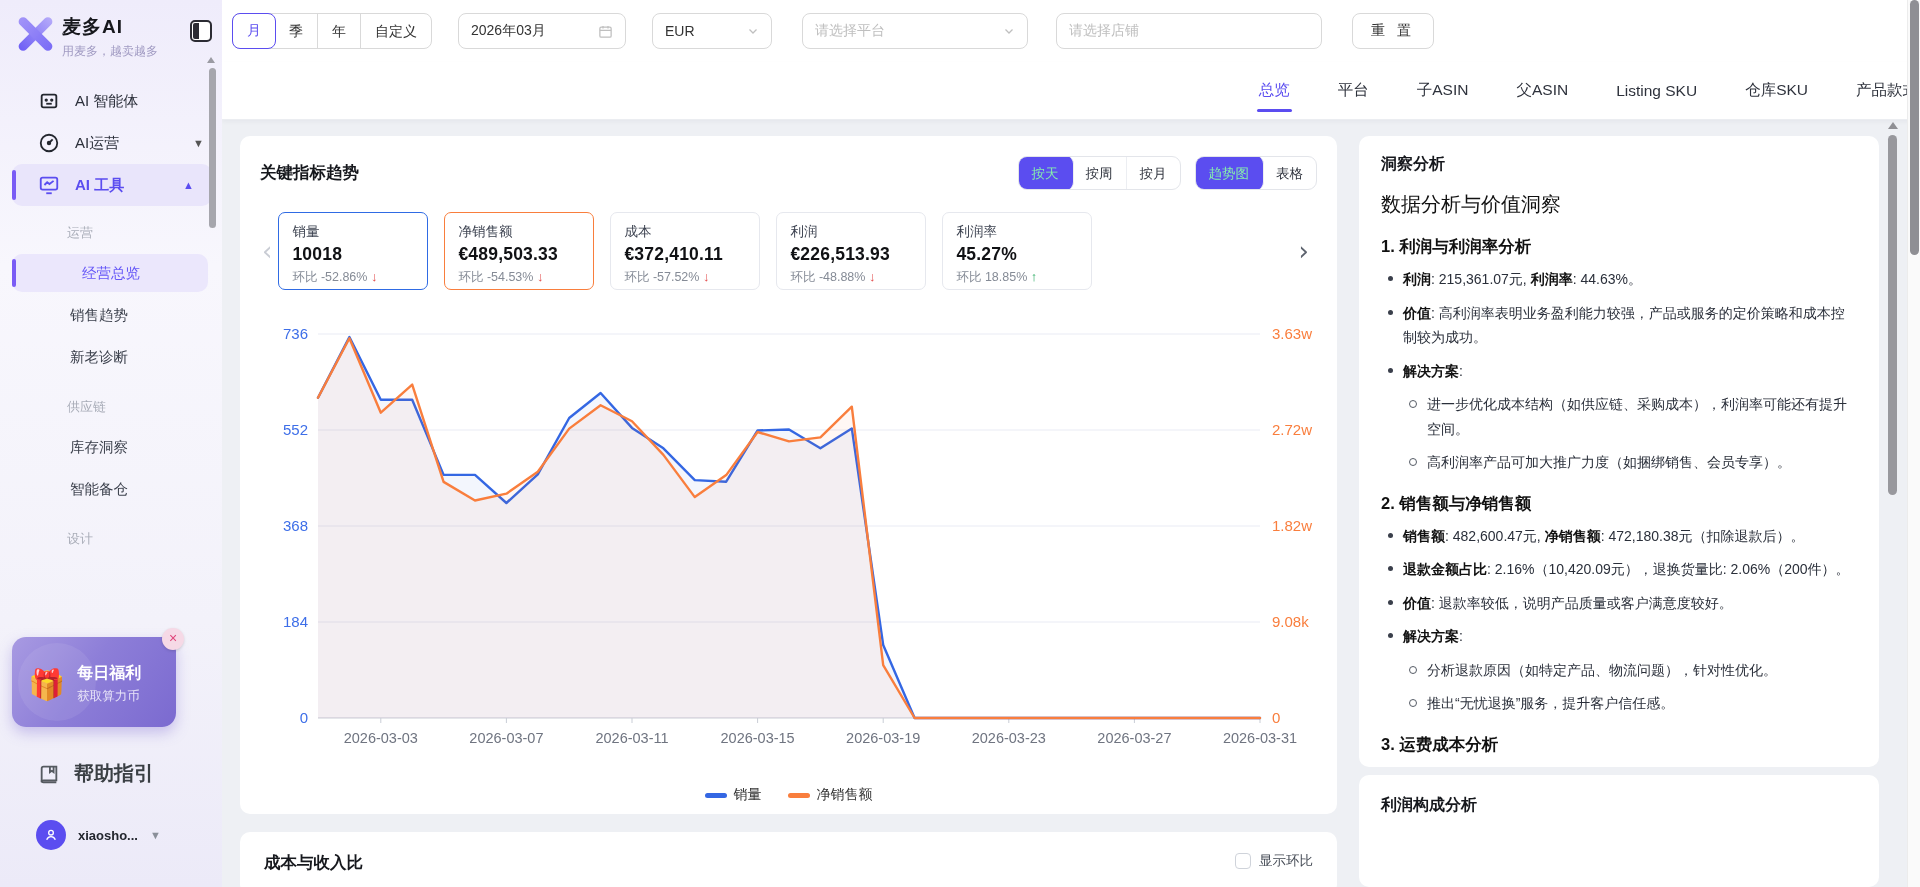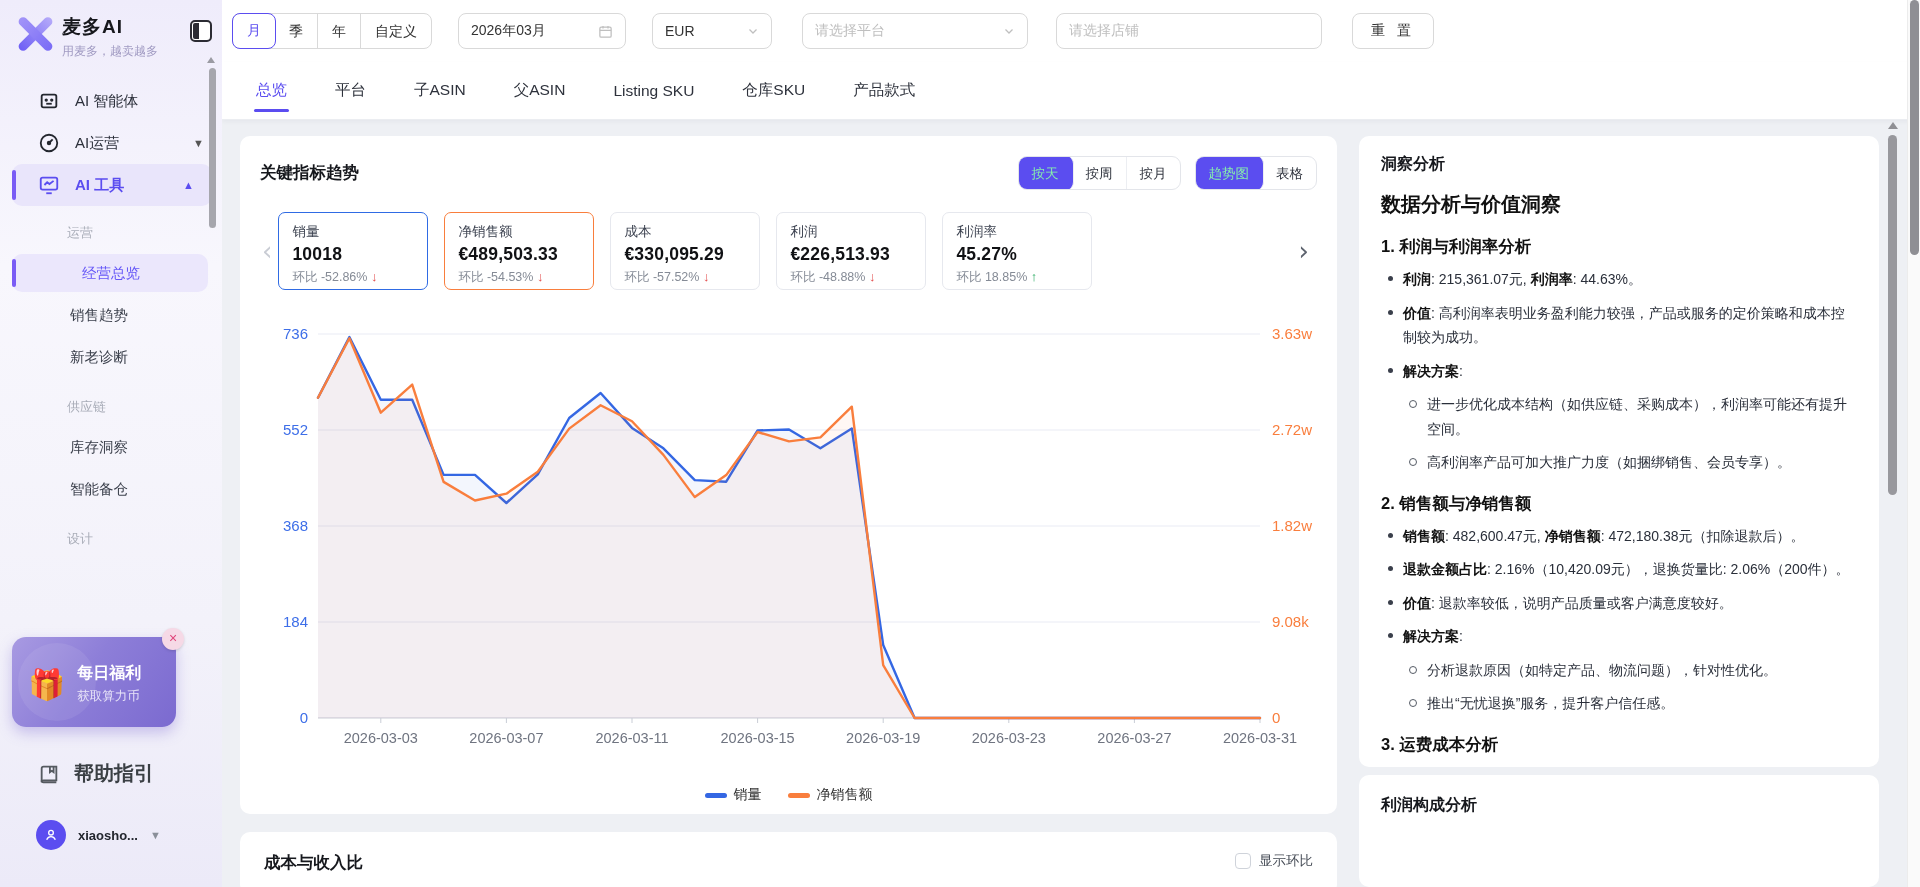--- a/index.html
+++ b/index.html
@@ -58,21 +58,21 @@
   .seg { display:flex; border:1px solid #d9d9d9; border-radius:8px; overflow:visible; background:#fff; height:36px; }
   .seg > div { padding:0 14px; line-height:34px; font-size:14px; color:#333; border-right:1px solid #d9d9d9; cursor:pointer; }
   .seg > div:last-child { border-right:none; }
   .seg > div.on { color:#5b4df0; border:1.5px solid #5b4df0; border-radius:8px; margin:-1px; line-height:33px; background:#fff; }
   .tool-box { height:36px; border:1px solid #d9d9d9; border-radius:8px; background:#fff; display:flex; align-items:center; padding:0 12px; font-size:14px; color:#333; margin-left:26px; cursor:pointer; }
   .tool-box .ph { color:#bfbfbf; }
   .tool-box .ticon { margin-left:auto; color:#bfbfbf; }
   .w-date{ width:168px; } .w-cur{ width:120px; } .w-plat{ width:226px; margin-left:30px;} .w-shop{ width:266px; margin-left:28px;}
   .reset-btn { height:36px; margin-left:30px; padding:0 18px; border:1px solid #d9d9d9; border-radius:8px; background:#fff; font-size:14px; color:#333; cursor:pointer; letter-spacing:4px; }
 
-  .tabbar { height:58px; background:#fff; display:flex; align-items:center; padding-left:32px; gap:44px; border-bottom:1px solid #ebedf1; box-shadow:0 2px 4px rgba(30,30,60,.04); flex:0 0 58px; }
+  .tabbar { height:58px; background:#fff; display:flex; align-items:center; padding-left:32px; gap:44px; border-bottom:1px solid #ebedf1; box-shadow:0 2px 4px rgba(30,30,60,.04); flex:0 0 58px;justify-content:flex-end; }
   .tab { font-size:15.5px; color:#2e323c; cursor:pointer; position:relative; padding:17px 2px; }
   .tab.on { color:#5b4df0; }
   .tab.on::after { content:""; position:absolute; left:0; right:0; bottom:6px; height:3px; border-radius:2px; background:#5b4df0; }
 
   .content { flex:1; display:flex; padding:16px 14px 0 18px; gap:22px; overflow:hidden; }
   .col-left { width:1097px; flex:0 0 1097px; display:flex; flex-direction:column; gap:18px; }
   .col-right { width:520px; flex:0 0 520px; display:flex; flex-direction:column; gap:8px; }
   .card { background:#fff; border-radius:10px; }
 
   .key-card { height:691px; padding:20px 20px 10px 20px; }
@@ -102,21 +102,21 @@
 
   .cost-card { height:120px; padding:20px 24px; display:flex; align-items:flex-start; justify-content:space-between; }
   .cost-title { font-size:16.5px; font-weight:bold; color:#16181d; }
   .chk-row { display:flex; align-items:center; gap:8px; cursor:pointer; }
   .chk { width:16px; height:16px; border:1px solid #cfd3da; border-radius:4px; background:#fff; }
   .chk-label { font-size:13.5px; color:#444a54; }
 
   .insight-card { height:700px; padding:18px 22px; overflow:hidden; }
   .ins-title { font-size:16px; font-weight:bold; color:#16181d; }
   .ins-body { margin-top:6px; }
-  .ins-h1 { font-size:20px; font-weight:bold; color:#111; margin:16px 0 6px; }
+  .ins-h1 { font-size:20px; font-weight:normal; color:#111; margin:16px 0 6px; }
   .ins-h2 { font-size:16.5px; font-weight:bold; color:#111; margin:18px 0 4px; }
   .ins-li { position:relative; padding-left:22px; font-size:14px; color:#2a2f3a; line-height:1.75; margin-top:9px; }
   .ins-li::before { content:""; position:absolute; left:7px; top:9px; width:5px; height:5px; border-radius:50%; background:#3a3f4b; }
   .ins-li b { color:#111; }
   .ins-li2 { position:relative; padding-left:46px; font-size:14px; color:#2a2f3a; line-height:1.75; margin-top:9px; }
   .ins-li2::before { content:""; position:absolute; left:28px; top:8px; width:6px; height:6px; border-radius:50%; border:1.5px solid #565c66; background:#fff; }
   .profit-card { height:120px; padding:20px 22px; }
 
   
   .outer-sb { position:absolute; right:0; top:0; width:13px; height:887px; background:#fafafa; border-left:1px solid #ececec; }
@@ -292,21 +292,21 @@
                   <div class="m-value">10018</div>
                   <div class="m-comp"><span>环比 -52.86%</span> <span class="arr down">↓</span></div>
                 </div>
                 <div class="m-card" style="border: 1.5px solid rgb(249, 126, 61);">
                   <div class="m-label">净销售额</div>
                   <div class="m-value">€489,503.33</div>
                   <div class="m-comp"><span>环比 -54.53%</span> <span class="arr down">↓</span></div>
                 </div>
                 <div class="m-card">
                   <div class="m-label">成本</div>
-                  <div class="m-value">€330,095.29</div>
+                  <div class="m-value">€372,410.11</div>
                   <div class="m-comp"><span>环比 -57.52%</span> <span class="arr down">↓</span></div>
                 </div>
                 <div class="m-card">
                   <div class="m-label">利润</div>
                   <div class="m-value">€226,513.93</div>
                   <div class="m-comp"><span>环比 -48.88%</span> <span class="arr down">↓</span></div>
                 </div>
                 <div class="m-card">
                   <div class="m-label">利润率</div>
                   <div class="m-value">45.27%</div>

